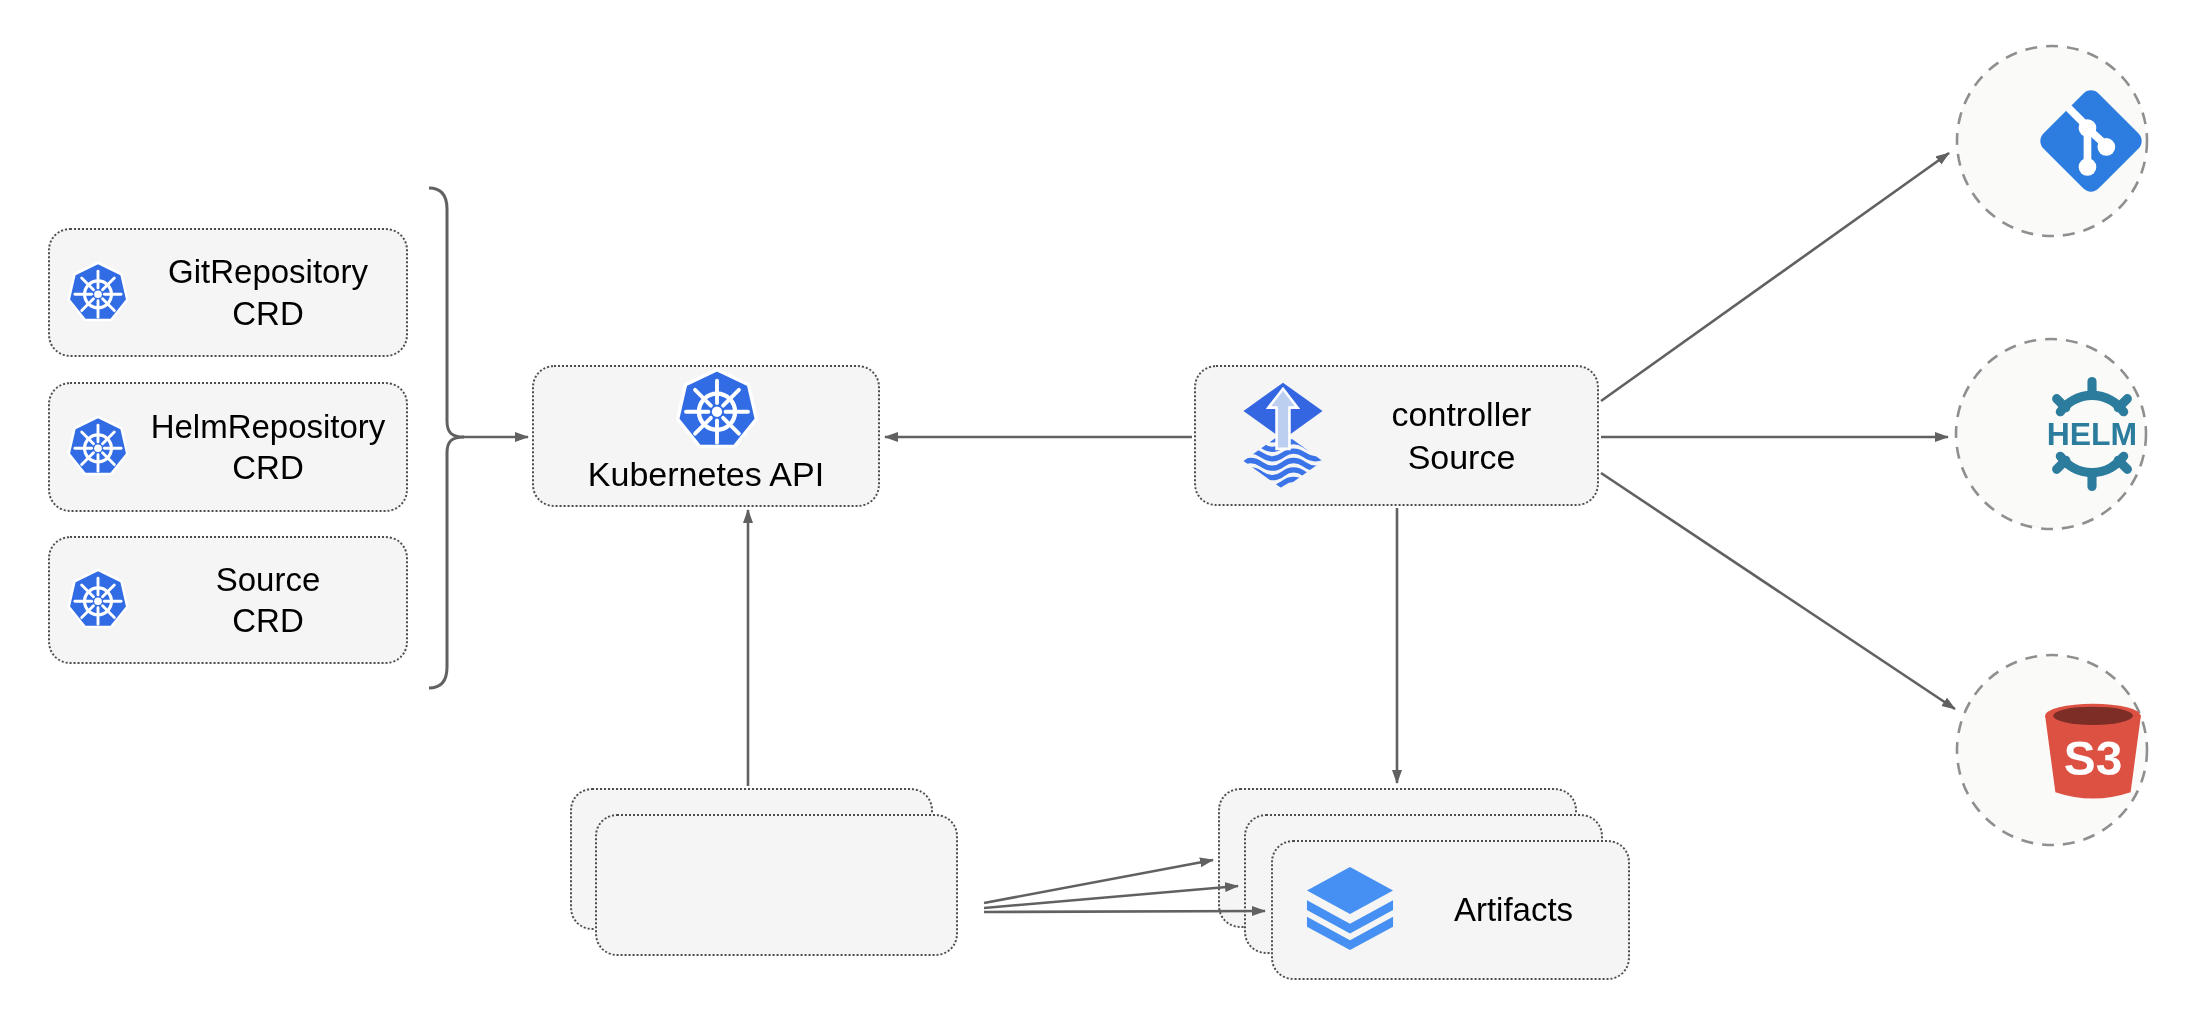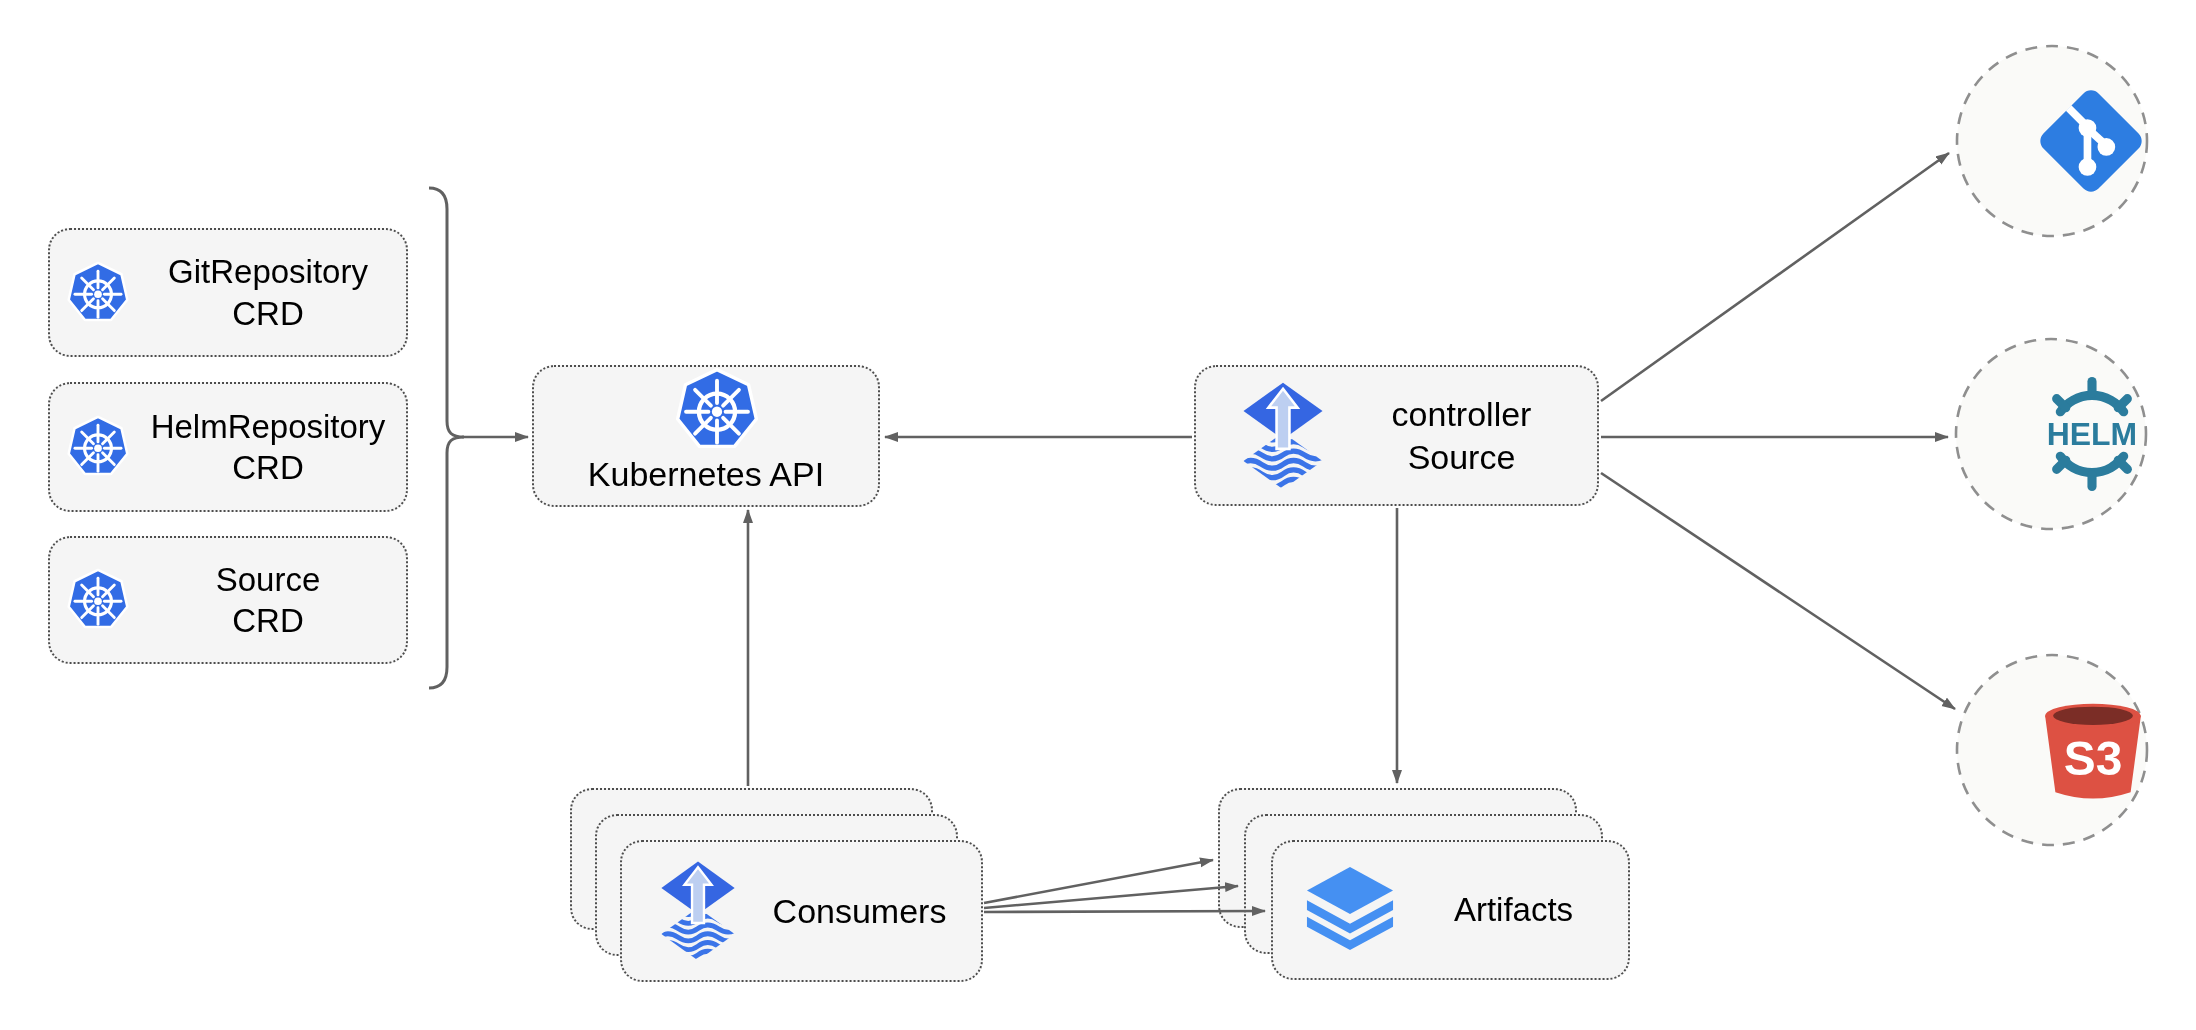--- a/index.html
+++ b/index.html
@@ -160,42 +160,20 @@
       </svg>
     </span>
     <span class="label" style="font-size:34px;">
       <div>controller</div>
       <div>Source</div>
     </span>
   </div>
 
   <div class="stack-back z1" style="left:570px;top:788px;width:363px;height:142px;"></div>
   <div class="stack-back z2" style="left:595px;top:814px;width:363px;height:142px;"></div>
-  <div class="node" style="left:620px;top:840px;width:363px;height:142px;">
-    <span class="icon" style="margin-left:36px;">
-      <svg width="80" height="102" viewBox="0 0 100 128">
-        <defs>
-            <clipPath id="fluxclip2">
-              <polygon points="50,60 96,93 50,126 4,93"></polygon>
-            </clipPath>
-          </defs>
-        <polygon points="50,2 96,35 50,68 4,35" fill="var(--flux-blue)"></polygon>
-        <g clip-path="url(#fluxclip2)" stroke="var(--flux-wave)" stroke-width="6" fill="none">
-          <path d="M0,64 q12,-9 25,0 t25,0 t25,0 t25,0"></path>
-          <path d="M0,75 q12,-9 25,0 t25,0 t25,0 t25,0"></path>
-          <path d="M0,86 q12,-9 25,0 t25,0 t25,0 t25,0"></path>
-          <path d="M0,97 q12,-9 25,0 t25,0 t25,0 t25,0"></path>
-          <path d="M0,108 q12,-9 25,0 t25,0 t25,0 t25,0"></path>
-          <path d="M0,119 q12,-9 25,0 t25,0 t25,0 t25,0"></path>
-        </g>
-        <path d="M50,9 L67,31 L57.5,31 L57.5,79 L42.5,79 L42.5,31 L33,31 Z" fill="var(--flux-arrow)" stroke="#fff" stroke-width="3"></path>
-      </svg>
-    </span>
-    <span class="label" style="font-size:34px;">Consumers</span>
-  </div>
 
   <div class="stack-back z1" style="left:1218px;top:788px;width:359px;height:140px;"></div>
   <div class="stack-back z2" style="left:1244px;top:814px;width:359px;height:140px;"></div>
   <div class="node" style="left:1271px;top:840px;width:359px;height:140px;">
     <span class="icon" style="margin-left:28px;">
       <svg width="98" height="90" viewBox="0 0 100 92">
         <polygon points="50,2 94,26 50,50 6,26" fill="var(--layers-blue)"></polygon>
         <path d="M6,36 L50,60 L94,36 L94,46 L50,70 L6,46 Z" fill="var(--layers-blue)"></path>
         <path d="M6,53 L50,77 L94,53 L94,63 L50,87 L6,63 Z" fill="var(--layers-blue)"></path>
       </svg>

